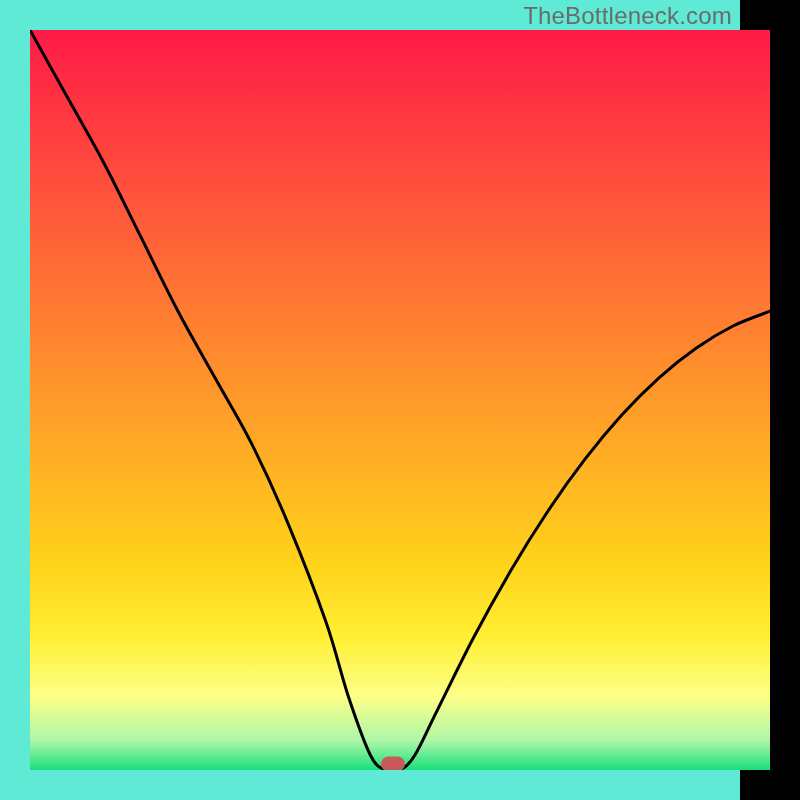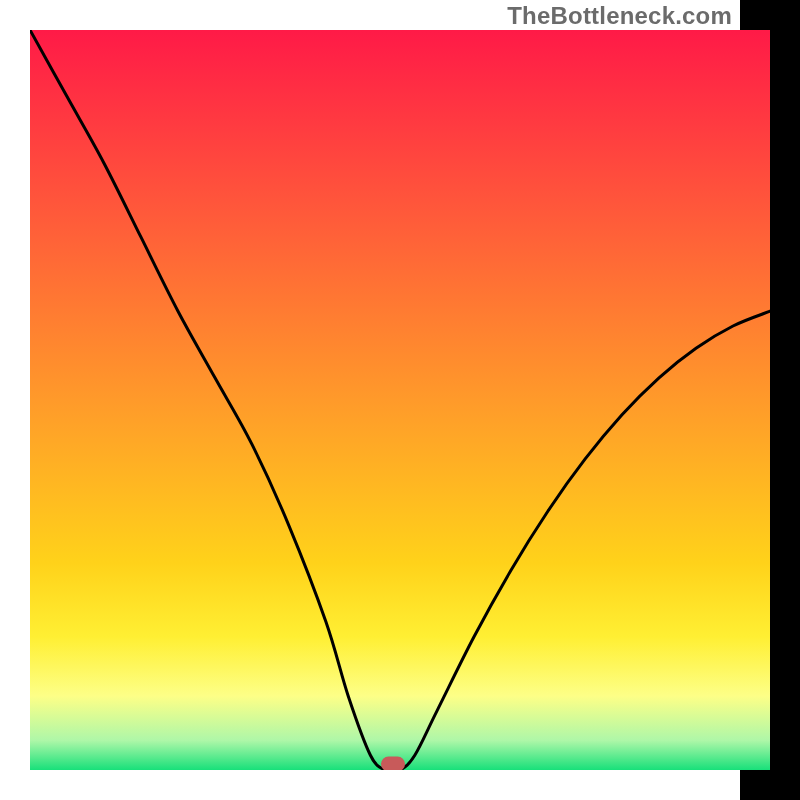--- a/index.html
+++ b/index.html
@@ -7,22 +7,21 @@
     padding: 0;
     width: 800px;
     height: 800px;
     background: #000;
     font-family: Arial, Helvetica, sans-serif;
   }
   .frame {
     position: relative;
     width: 740px;
     height: 800px;
-    background: #ffffff;
-    font-weight: bold;
+    background: #5eead4;
   }
   .watermark {
     position: absolute;
     top: 2px;
     right: 8px;
     color: #6b6b6b;
     font-size: 24px;
     letter-spacing: 0.2px;
     z-index: 5;
   }

